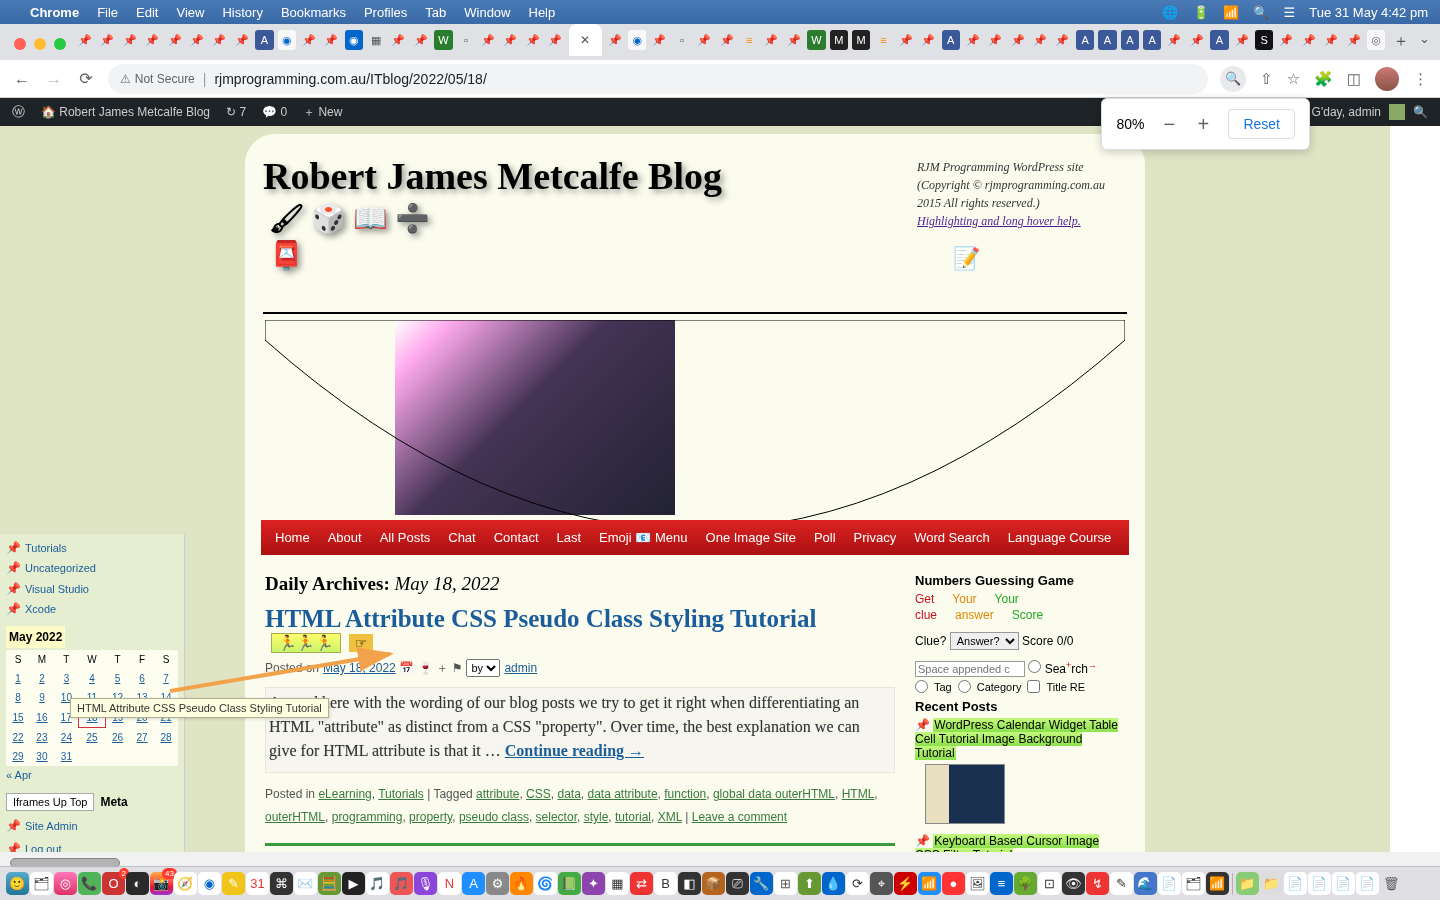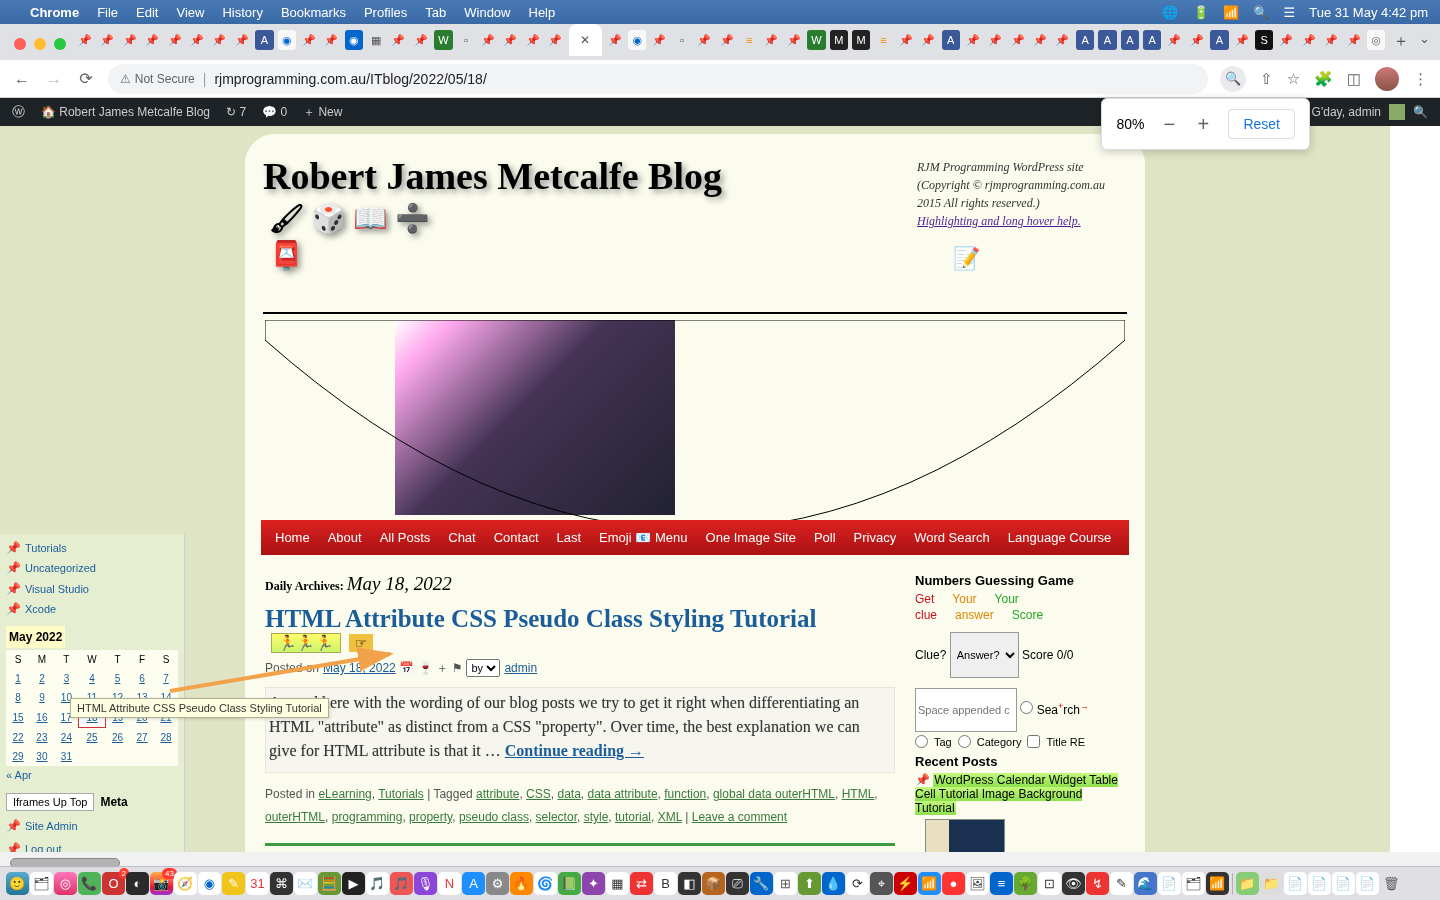--- a/index.html
+++ b/index.html
@@ -67,21 +67,21 @@
 
 .navbar { background:linear-gradient(#d22,#a11); color:#fff; display:flex; flex-wrap:wrap; padding:10px 14px; gap:18px; font-size:13px; border-radius:0; margin:0 -2px; }
 .navbar span { white-space:nowrap; }
 
 
 .main { display:flex; gap:20px; padding:18px 2px 40px; }
 .col-main { flex:1; }
 .col-side { width:210px; font-size:12px; }
 
 .daily { font-family:Georgia,serif; font-size:17px; margin-bottom:10px; }
-.daily .lbl { font-weight:bold; font-size:12px; }
+.daily .lbl { font-weight:bold; font-size:19px; }
 .daily .date { font-style:italic; font-size:19px; }
 
 .post-title { font-family:Georgia,serif; font-size:25px; color:#1a5d9a; font-weight:bold; display:inline; }
 .post-title a { color:#1a5d9a; text-decoration:none; }
 .run-pill { display:inline-block; background:linear-gradient(#fffd6b,#caf56a); border:1px solid #aa5; padding:0 6px; font-size:15px; vertical-align:middle; margin-left:6px; }
 .point-pill { display:inline-block; background:#f0c040; padding:1px 6px; font-size:14px; vertical-align:middle; margin-left:4px; }
 
 .meta { font-size:12px; color:#555; margin-top:6px; display:flex; align-items:center; gap:4px; flex-wrap:wrap; }
 .meta a { color:#1a5d9a; text-decoration:underline; }
 .meta select { font-size:11px; height:18px; }
@@ -97,22 +97,22 @@
 .tagline a { color:#397a3d; text-decoration:underline; }
 hr.green { border:0; border-top:3px solid #3a9c3f; margin:14px 0 4px; }
 .editline a { color:#3a9c3f; font-size:12px; text-decoration:underline; }
 
 
 .widget { font-size:12px; }
 .widget h4 { font-weight:bold; font-size:13px; margin-bottom:4px; }
 .widget .row { display:flex; gap:18px; margin-bottom:8px; }
 .widget .get { color:#c12; } .widget .your1{color:#d80;} .widget .your2{color:#2a2;}
 .widget .clue{color:#c12;} .widget .ans{color:#d80;} .widget .scr{color:#2a2;}
-.widget select, .widget input[type=text]{ font-size:11px; border:1px solid #999; padding:15px 2px; }
-.widget .searchbox { width:102px; }
+.widget select, .widget input[type=text]{ font-size:11px; border:1px solid #999; padding:1px 2px; }
+.widget .searchbox { width:110px; }
 .widget .red-plus { color:#d00; font-size:9px; vertical-align:super; }
 .widget .hl { background:linear-gradient(#c4f97e,#8de04e); padding:0 1px; }
 .filter-chips { display:flex; gap:6px; align-items:center; margin:3px 0 6px; font-size:11px; }
 .filter-chips input[type=radio]{ margin:0; }
 .thumb { width:80px; height:60px; background:linear-gradient(90deg,#e8e0c0 30%,#1a3050 30%); border:1px solid #888; margin:4px 0 10px 10px; }
 .pin { color:#d96f1e; font-size:12px; }
 
 
 .left-side { position:absolute; left:0; top:408px; width:185px; background:#e6eed2; font-size:11px; padding:4px 6px 10px; line-height:1.7; border-right:1px solid #ccd; }
 .left-side .cat a { color:#1a5d9a; text-decoration:none; }

